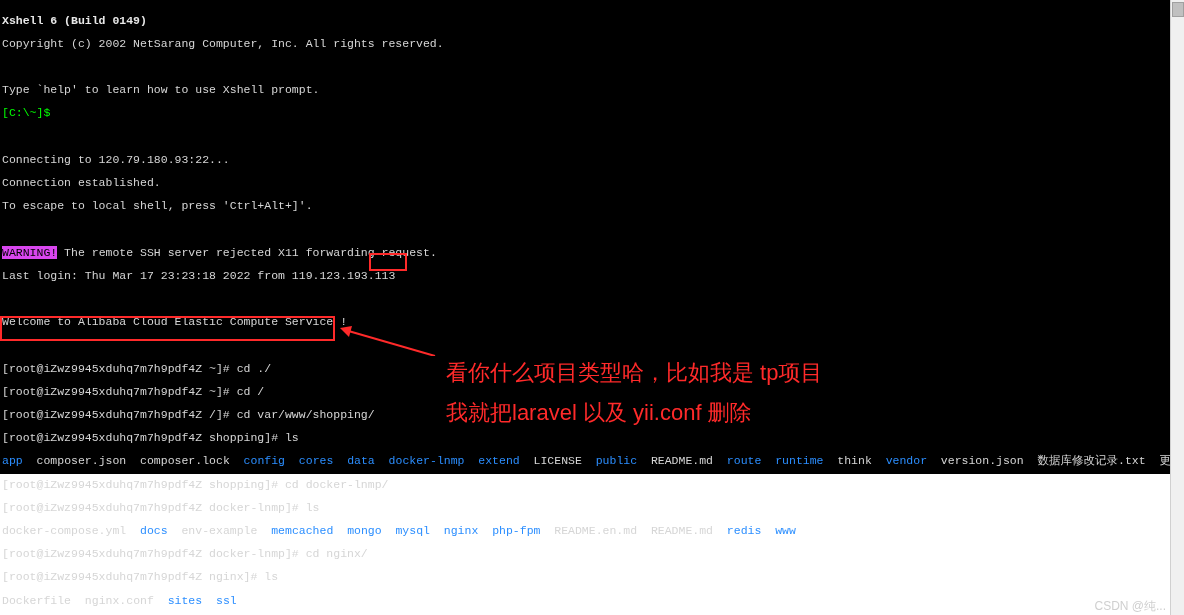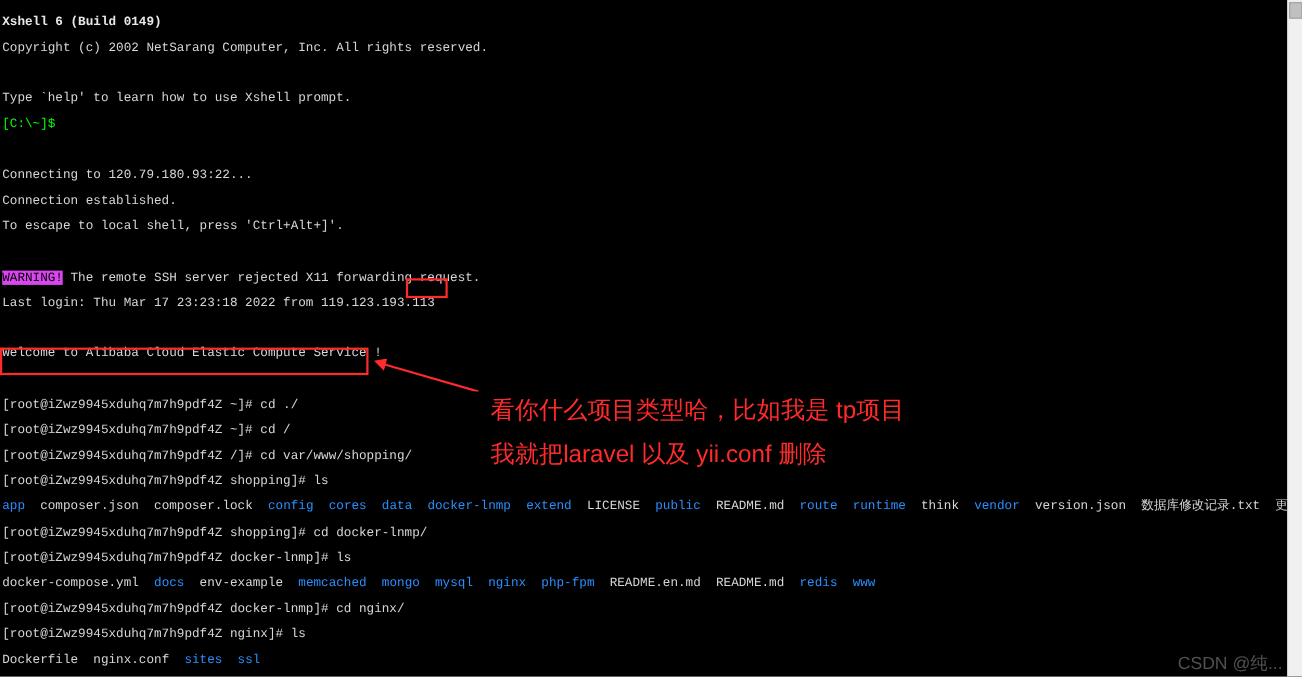--- a/index.html
+++ b/index.html
@@ -10,21 +10,21 @@
   font-family: "Consolas", "Courier New", monospace;
   font-size: 11.5px;
   line-height: 1.0;
   position: relative;
   overflow: hidden;
 }
 .terminal {
   background: #000;
   color: #d6d6d6;
   width: 1170px;
-  height: 615px;
+  height: 474px;
   padding: 3px 2px;
   white-space: pre;
   position: relative;
 }
 .line { display: block; line-height: 11.7px; }
 .title { color: #e8e8e8; font-weight: bold; }
 .green { color: #00ff00; }
 .blue { color: #2b8eff; }
 .warn-bg { background: #d946ef; color: #000; }
 .red-box {
@@ -65,21 +65,21 @@
   top: 2px; left: 1px;
   width: 12px; height: 15px;
   background: #c0c0c0;
   border: 1px solid #a0a0a0;
 }
 .watermark {
   position: absolute;
   right: 18px;
   bottom: 3px;
   font-family: sans-serif;
-  font-size: 16px;
+  font-size: 12px;
   color: rgba(160,160,160,0.5);
 }
 </style>
 </head>
 <body>
 
 <div class="terminal">
 <span class="line title">Xshell 6 (Build 0149)</span>
 <span class="line">Copyright (c) 2002 NetSarang Computer, Inc. All rights reserved.</span>
 <span class="line"> </span>

